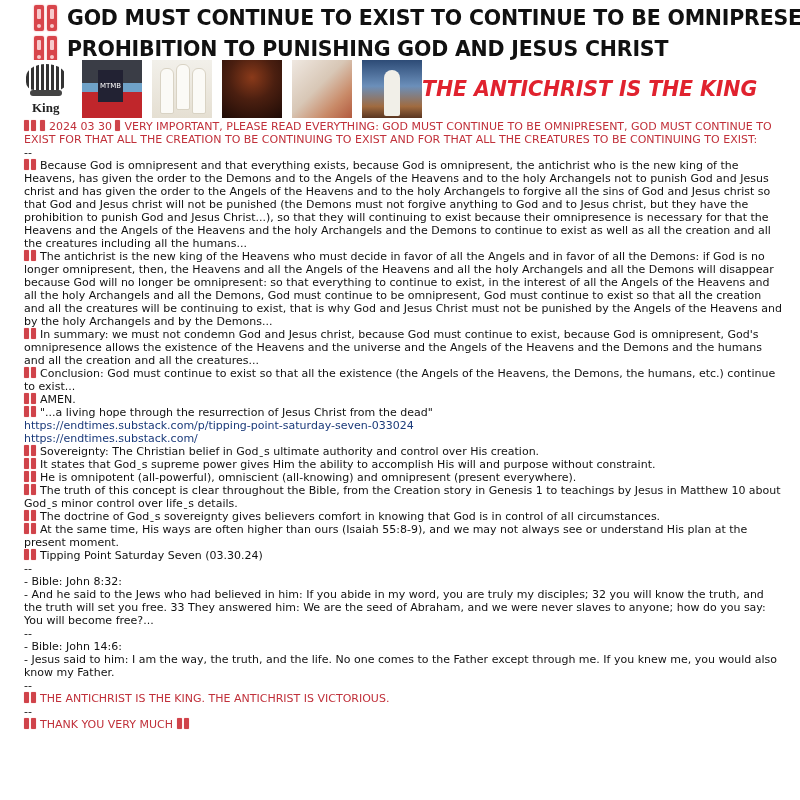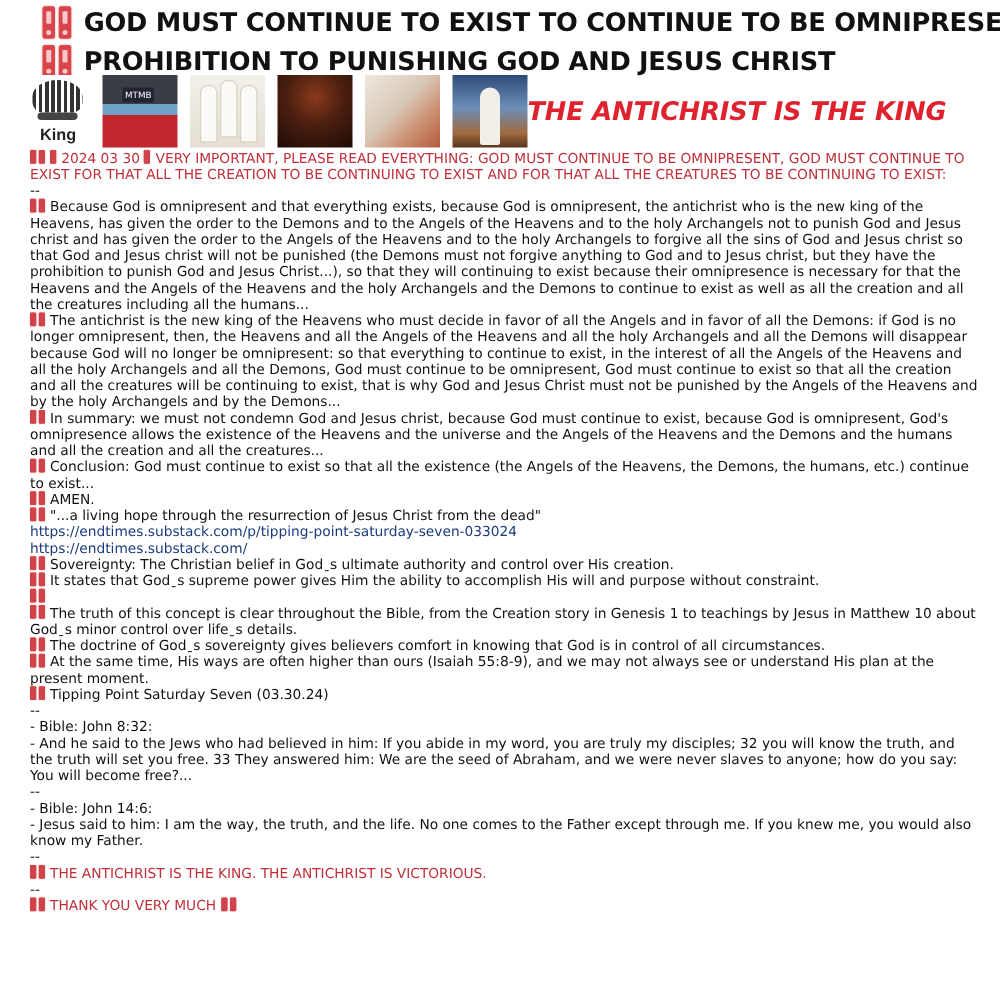--- a/index.html
+++ b/index.html
@@ -10,23 +10,23 @@
   .title-text { font-family: "DejaVu Sans", sans-serif; font-weight: bold; font-size: 20.5px; letter-spacing: -0.2px; color: #111; white-space: nowrap; }
   .bang { display: inline-flex; gap: 3px; margin-right: 10px; }
   .bang .bar { display: inline-block; width: 10px; height: 26px; background: #d8454b; border-radius: 2px; position: relative; box-shadow: 0 0 2px #f0a0a4; }
   .bang .bar::after { content: ""; position: absolute; left: 3px; top: 4px; width: 4px; height: 10px; background: #f7c9cb; border-radius: 1px; }
   .bang .bar::before { content: ""; position: absolute; left: 3px; bottom: 3px; width: 4px; height: 4px; background: #f7c9cb; border-radius: 50%; }
   .images { position: absolute; top: 60px; left: 20px; display: flex; gap: 10px; align-items: flex-start; }
   .thumb { width: 60px; height: 58px; position: relative; overflow: hidden; }
   .thumb.crown { width: 52px; background: #fff; }
   .crown-shape { position: absolute; left: 6px; top: 4px; width: 40px; height: 26px; background: repeating-linear-gradient(90deg, #333 0 3px, #fff 3px 5px); border-radius: 50% 50% 8px 8px; }
   .crown-band { position: absolute; left: 10px; top: 30px; width: 32px; height: 6px; background: #444; border-radius: 3px; }
-  .crown-label { position: absolute; left: 12px; top: 40px; font-family: Liberation Sans, sans-serif; font-size: 13px; font-weight: bold; color: #222; }
+  .crown-label { position: absolute; left: 12px; top: 40px; font-family: Liberation Serif, serif; font-size: 13px; font-weight: bold; color: #222; }
   .t-mtmb { background: linear-gradient(180deg, #3a3d46 0 40%, #6fa2c8 40% 55%, #c0262b 55% 100%); }
-  .t-mtmb .label { position: absolute; left: 16px; top: 10px; font-size: 7px; color: #fff; background: #223; padding: 2px 2px; }
+  .t-mtmb .label { position: absolute; left: 16px; top: 10px; font-size: 7px; color: #fff; background: #223; padding: 12px 2px; }
   .t-angels { background: linear-gradient(180deg, #f2f0ea 0%, #e5dfd2 100%); }
   .t-angels .fig { position: absolute; top: 8px; width: 12px; height: 44px; background: #fbfaf6; border: 1px solid #d9d3c4; border-radius: 6px 6px 2px 2px; }
   .t-demon { background: radial-gradient(circle at 50% 30%, #8a3a1a 0%, #4b1f10 45%, #1e0b06 100%); }
   .t-creation { background: linear-gradient(135deg, #efe8e1 0%, #d8c7b6 45%, #c98a68 75%, #b25a3e 100%); }
   .t-jesus { background: linear-gradient(180deg, #2d4b76 0%, #6b8fba 45%, #a06b40 80%, #5a3520 100%); }
   .t-jesus .robe { position: absolute; left: 22px; top: 10px; width: 16px; height: 46px; background: #f1efe8; border-radius: 8px 8px 2px 2px; }
   .headline-red { position: absolute; left: 422px; top: 77px; font-family: "DejaVu Sans", sans-serif; font-weight: bold; font-size: 20.5px; color: #e0222e; white-space: nowrap; letter-spacing: -0.1px; font-style: italic; }
   .content { position: absolute; left: 24px; top: 120px; width: 760px; font-family: "DejaVu Sans", sans-serif; font-size: 11px; line-height: 13px; color: #111; }
   .content p { margin: 0; }
   .red { color: #c0303a; }
@@ -121,21 +121,21 @@
         <span class="b"></span>
         <span class="b"></span>
       </span><span>Sovereignty: The Christian belief in Godˍs ultimate authority and control over His creation.</span></p>
   <p><span class="mini-bang">
         <span class="b"></span>
         <span class="b"></span>
       </span><span>It states that Godˍs supreme power gives Him the ability to accomplish His will and purpose without constraint.</span></p>
   <p><span class="mini-bang">
         <span class="b"></span>
         <span class="b"></span>
-      </span></p>
+      </span><span>He is omnipotent (all-powerful), omniscient (all-knowing) and omnipresent (present everywhere).</span></p>
   <p><span class="mini-bang">
         <span class="b"></span>
         <span class="b"></span>
       </span><span>The truth of this concept is clear throughout the Bible, from the Creation story in Genesis 1 to teachings by Jesus in Matthew 10 about Godˍs minor control over lifeˍs details.</span></p>
   <p><span class="mini-bang">
         <span class="b"></span>
         <span class="b"></span>
       </span><span>The doctrine of Godˍs sovereignty gives believers comfort in knowing that God is in control of all circumstances.</span></p>
   <p><span class="mini-bang">
         <span class="b"></span>

